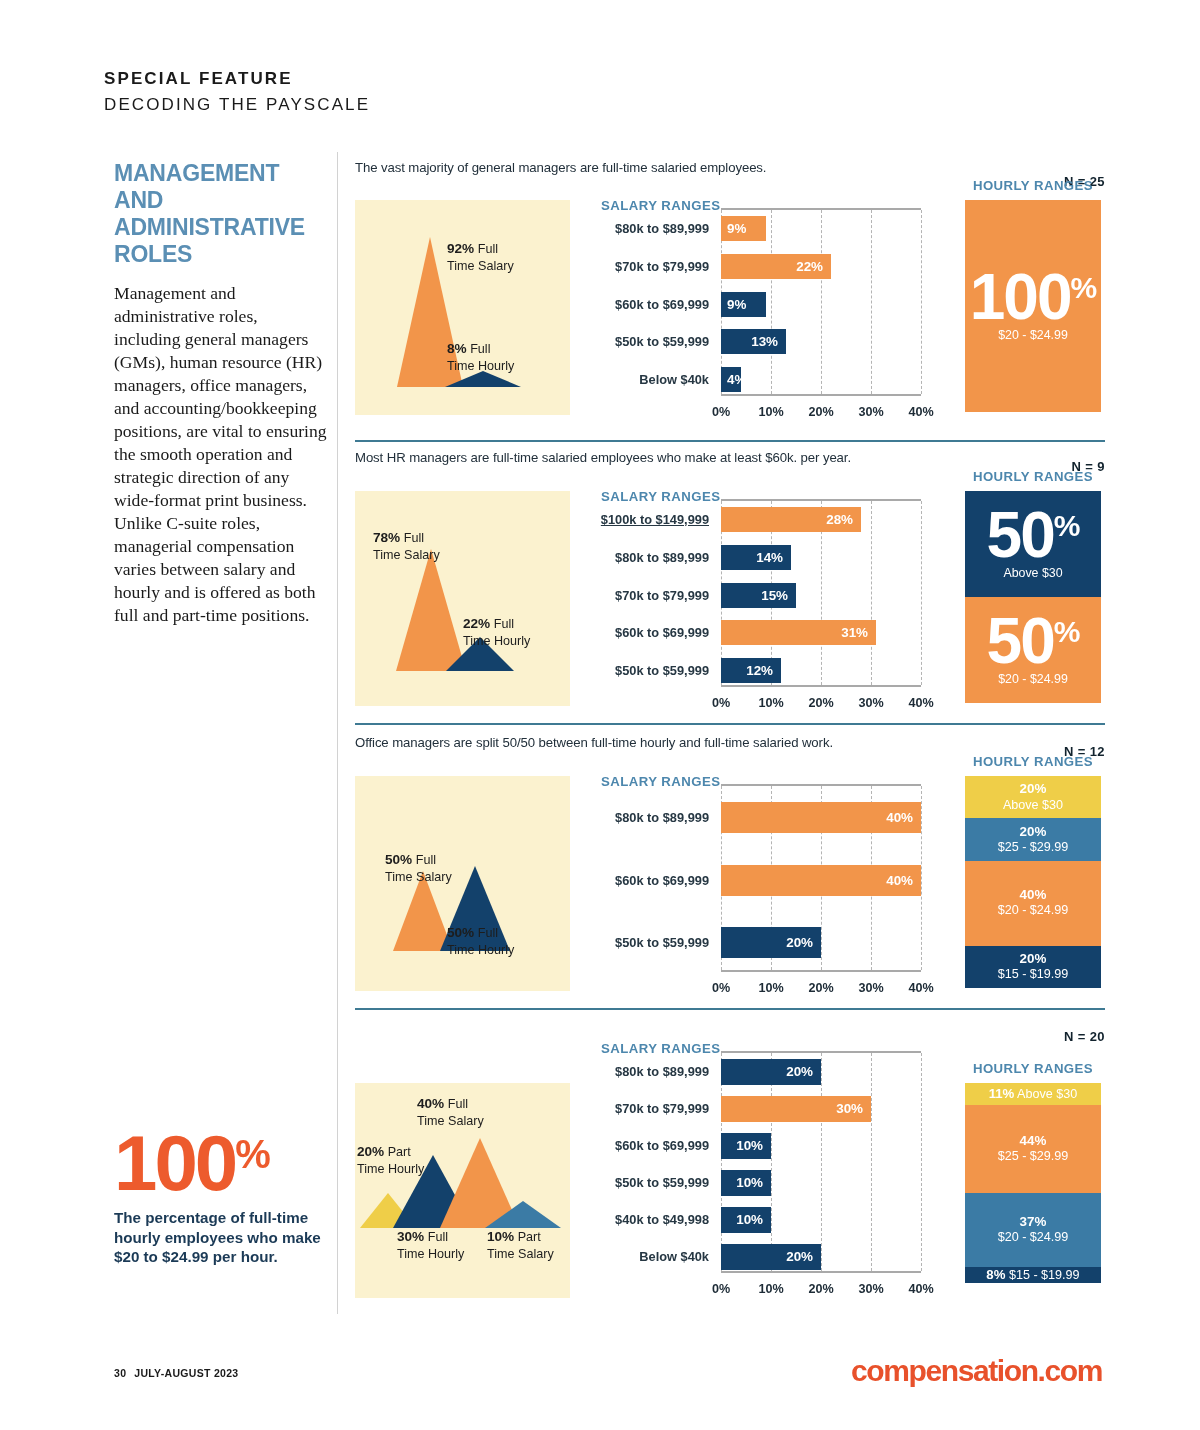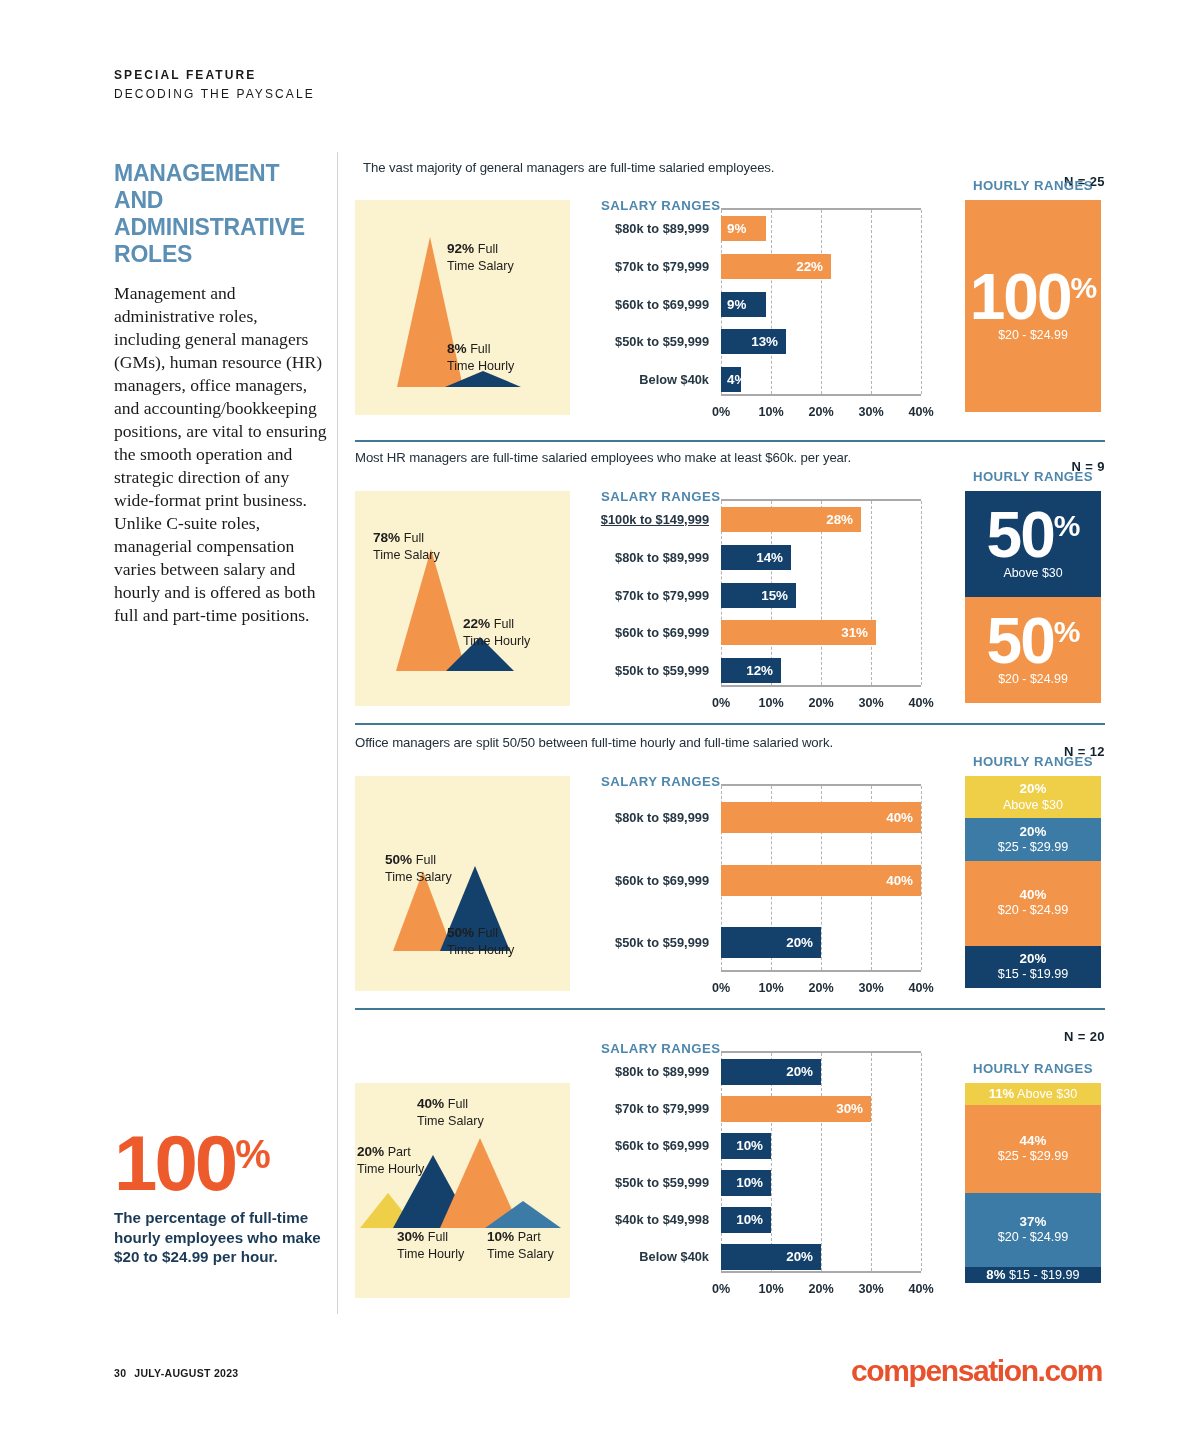--- a/index.html
+++ b/index.html
@@ -8,23 +8,23 @@
     background: #ffffff;
     font-family: "Liberation Sans", sans-serif;
     color: #1d2b36;
     position: relative;
     overflow: hidden;
   }
 
   
   .kicker {
     position: absolute;
-    left: 114px;
+    left: 104px;
     top: 66px;
-    font-size: 12px;
+    font-size: 17px;
     font-weight: bold;
     letter-spacing: 2.1px;
     line-height: 1.55;
     color: #1a1a1a;
     text-transform: uppercase;
   }
   .kicker .k2 { font-weight: normal; letter-spacing: 2.1px; }
 
   
   .sidebar {
@@ -231,21 +231,21 @@
   </div>
   <div class="callout-text">The percentage of full-time hourly employees who make $20 to $24.99 per hour.</div>
 </div>
 
 <div class="footer-left">
   <span class="pg">30</span><span>JULY-AUGUST 2023</span>
 </div>
 <div class="footer-right">compensation.com</div>
 
 <div id="sections-root">
-    <div class="section" style="top: 160px; height: 280px; padding-left: 8px;">
+    <div class="section" style="top: 160px; height: 280px;">
       <div class="sec-caption">The vast majority of general managers are full-time salaried employees.</div>
       <div class="sec-n" style="top: 14px;">N = 25</div>
       <div class="mount-panel" style="left: 0px; top: 40px; width: 215px; height: 215px; background: rgb(251, 242, 207);">
         <svg class="mount-svg" viewBox="0 0 215 215">
           <polygon points="75,37 42,187 108,187" fill="#F2954A"></polygon>
           <polygon points="128,171 90,187 166,187" fill="#13416B"></polygon>
         </svg>
         <div class="mlbl" style="left: 92px; top: 40px;"><b>92%</b> <span>Full<br>Time Salary</span></div>
         <div class="mlbl" style="left: 92px; top: 140px;"><b>8%</b> <span>Full<br>Time Hourly</span></div>
       </div>

